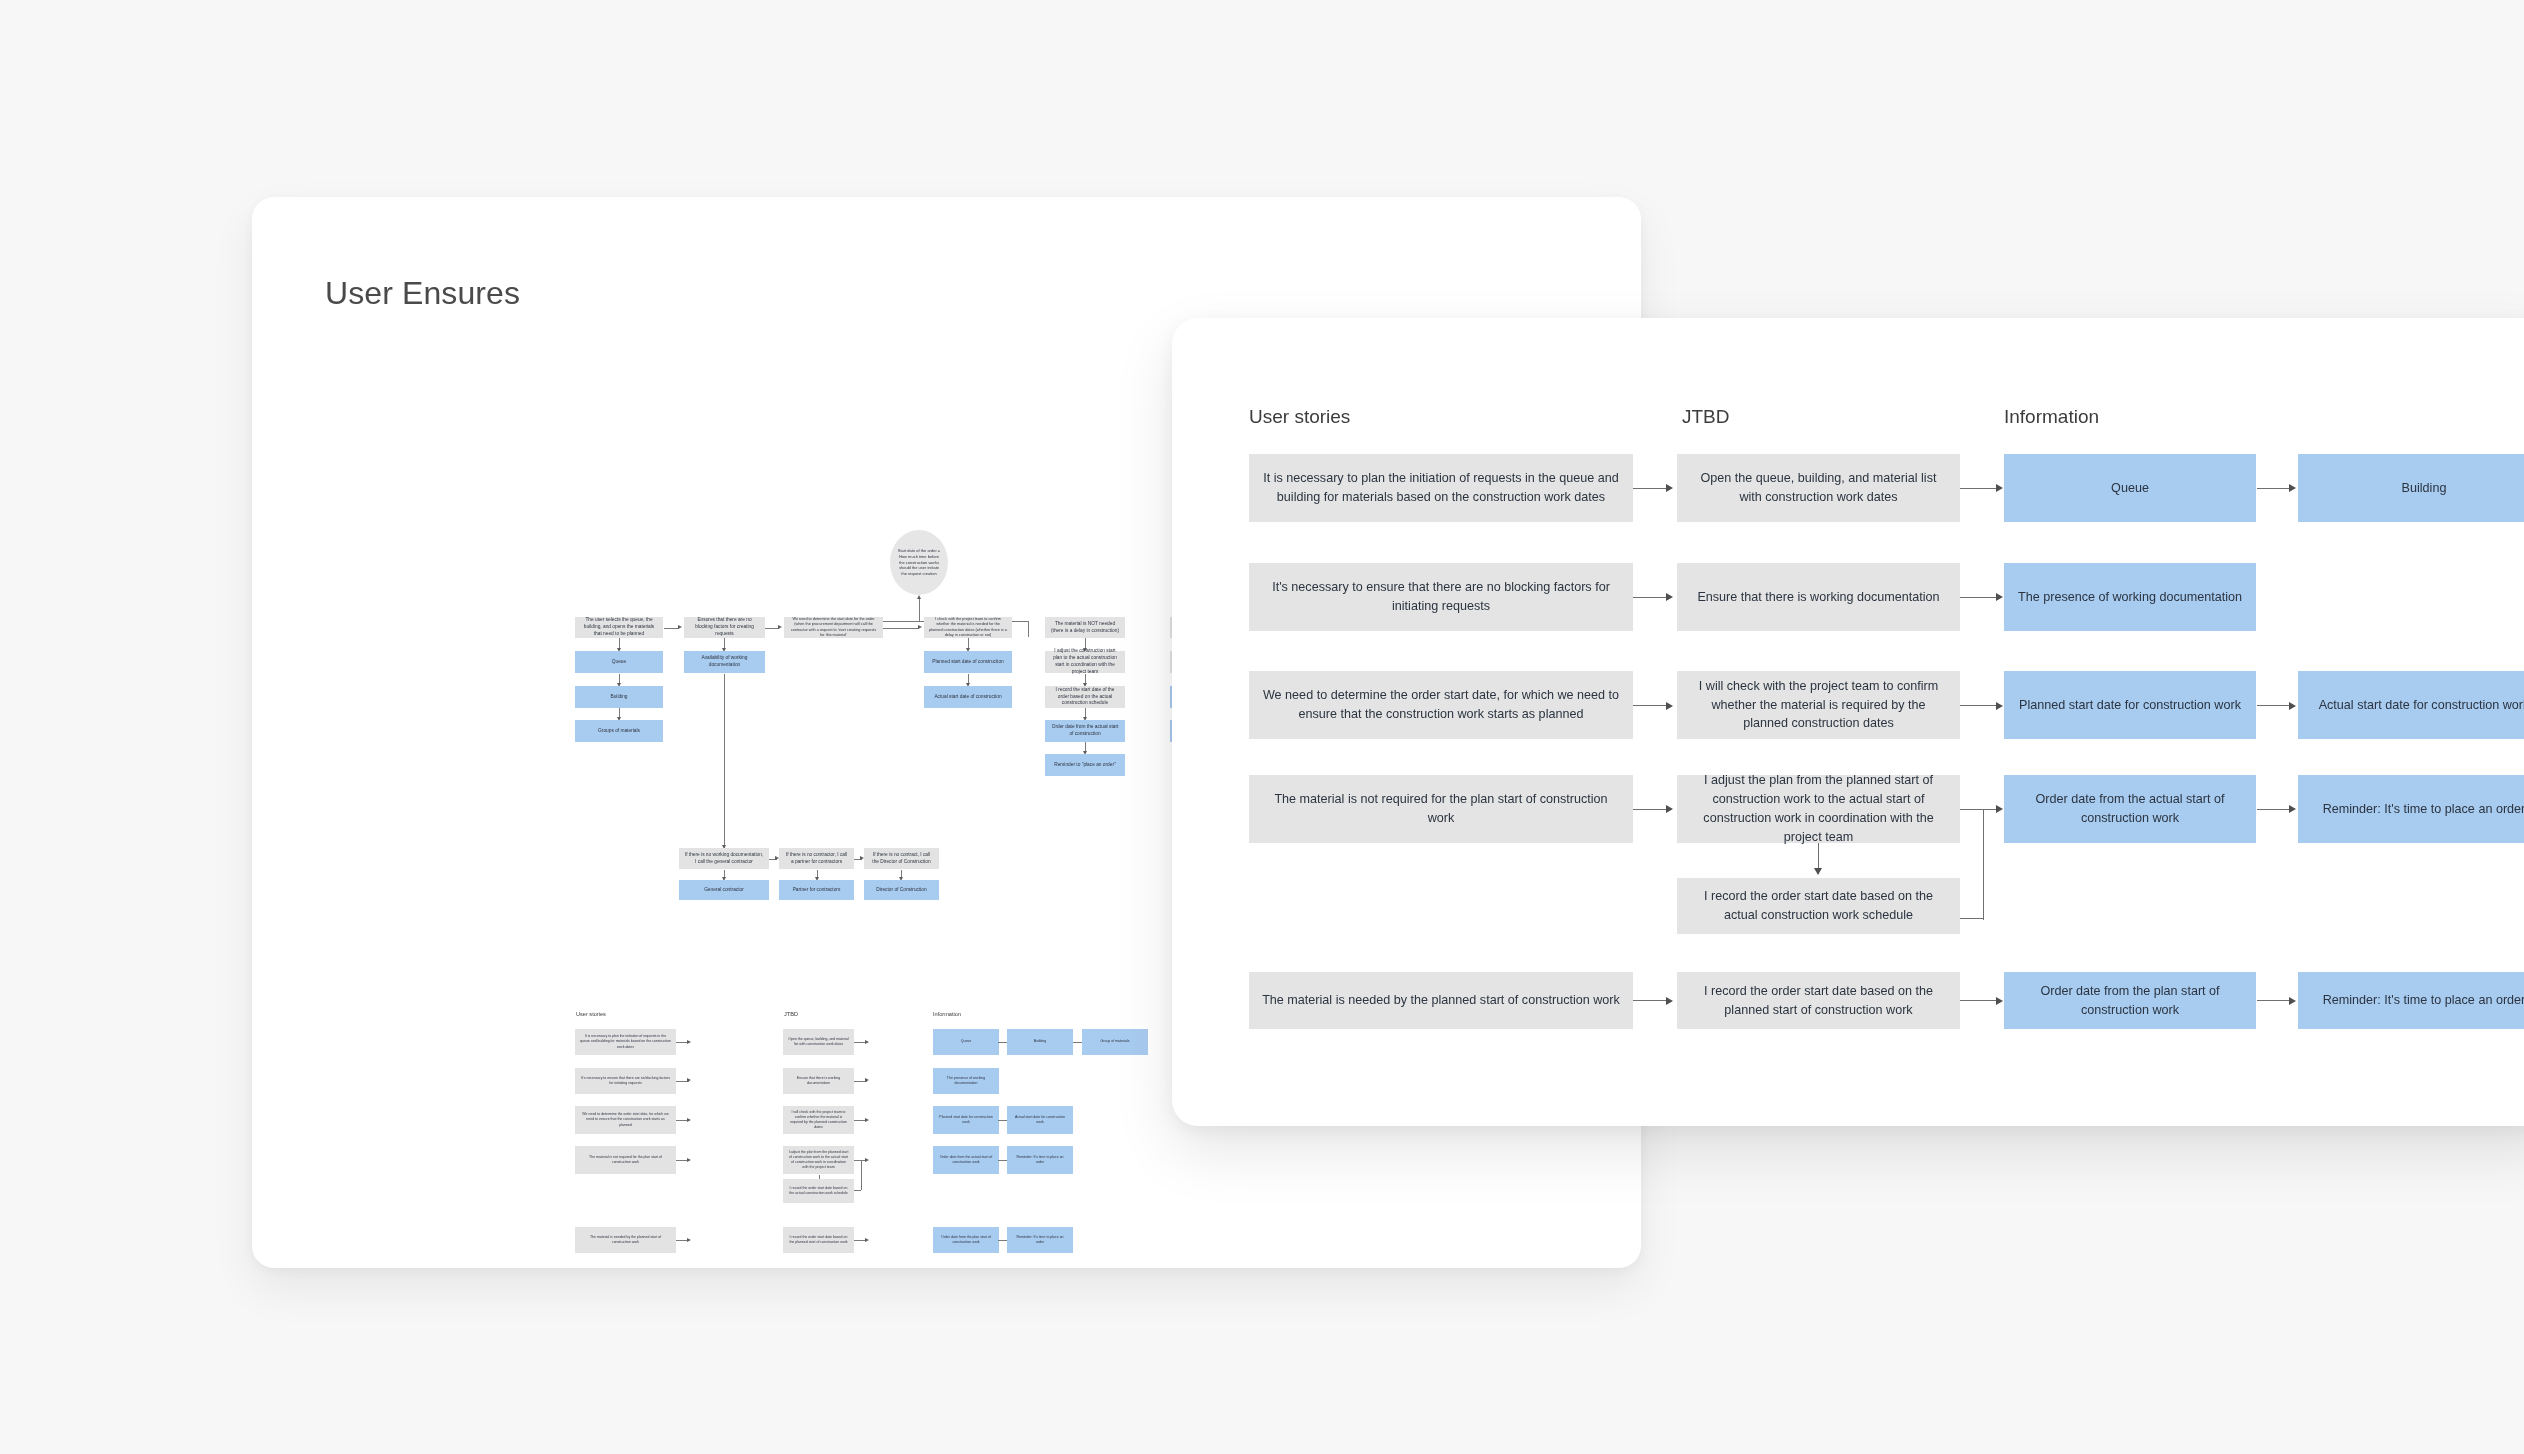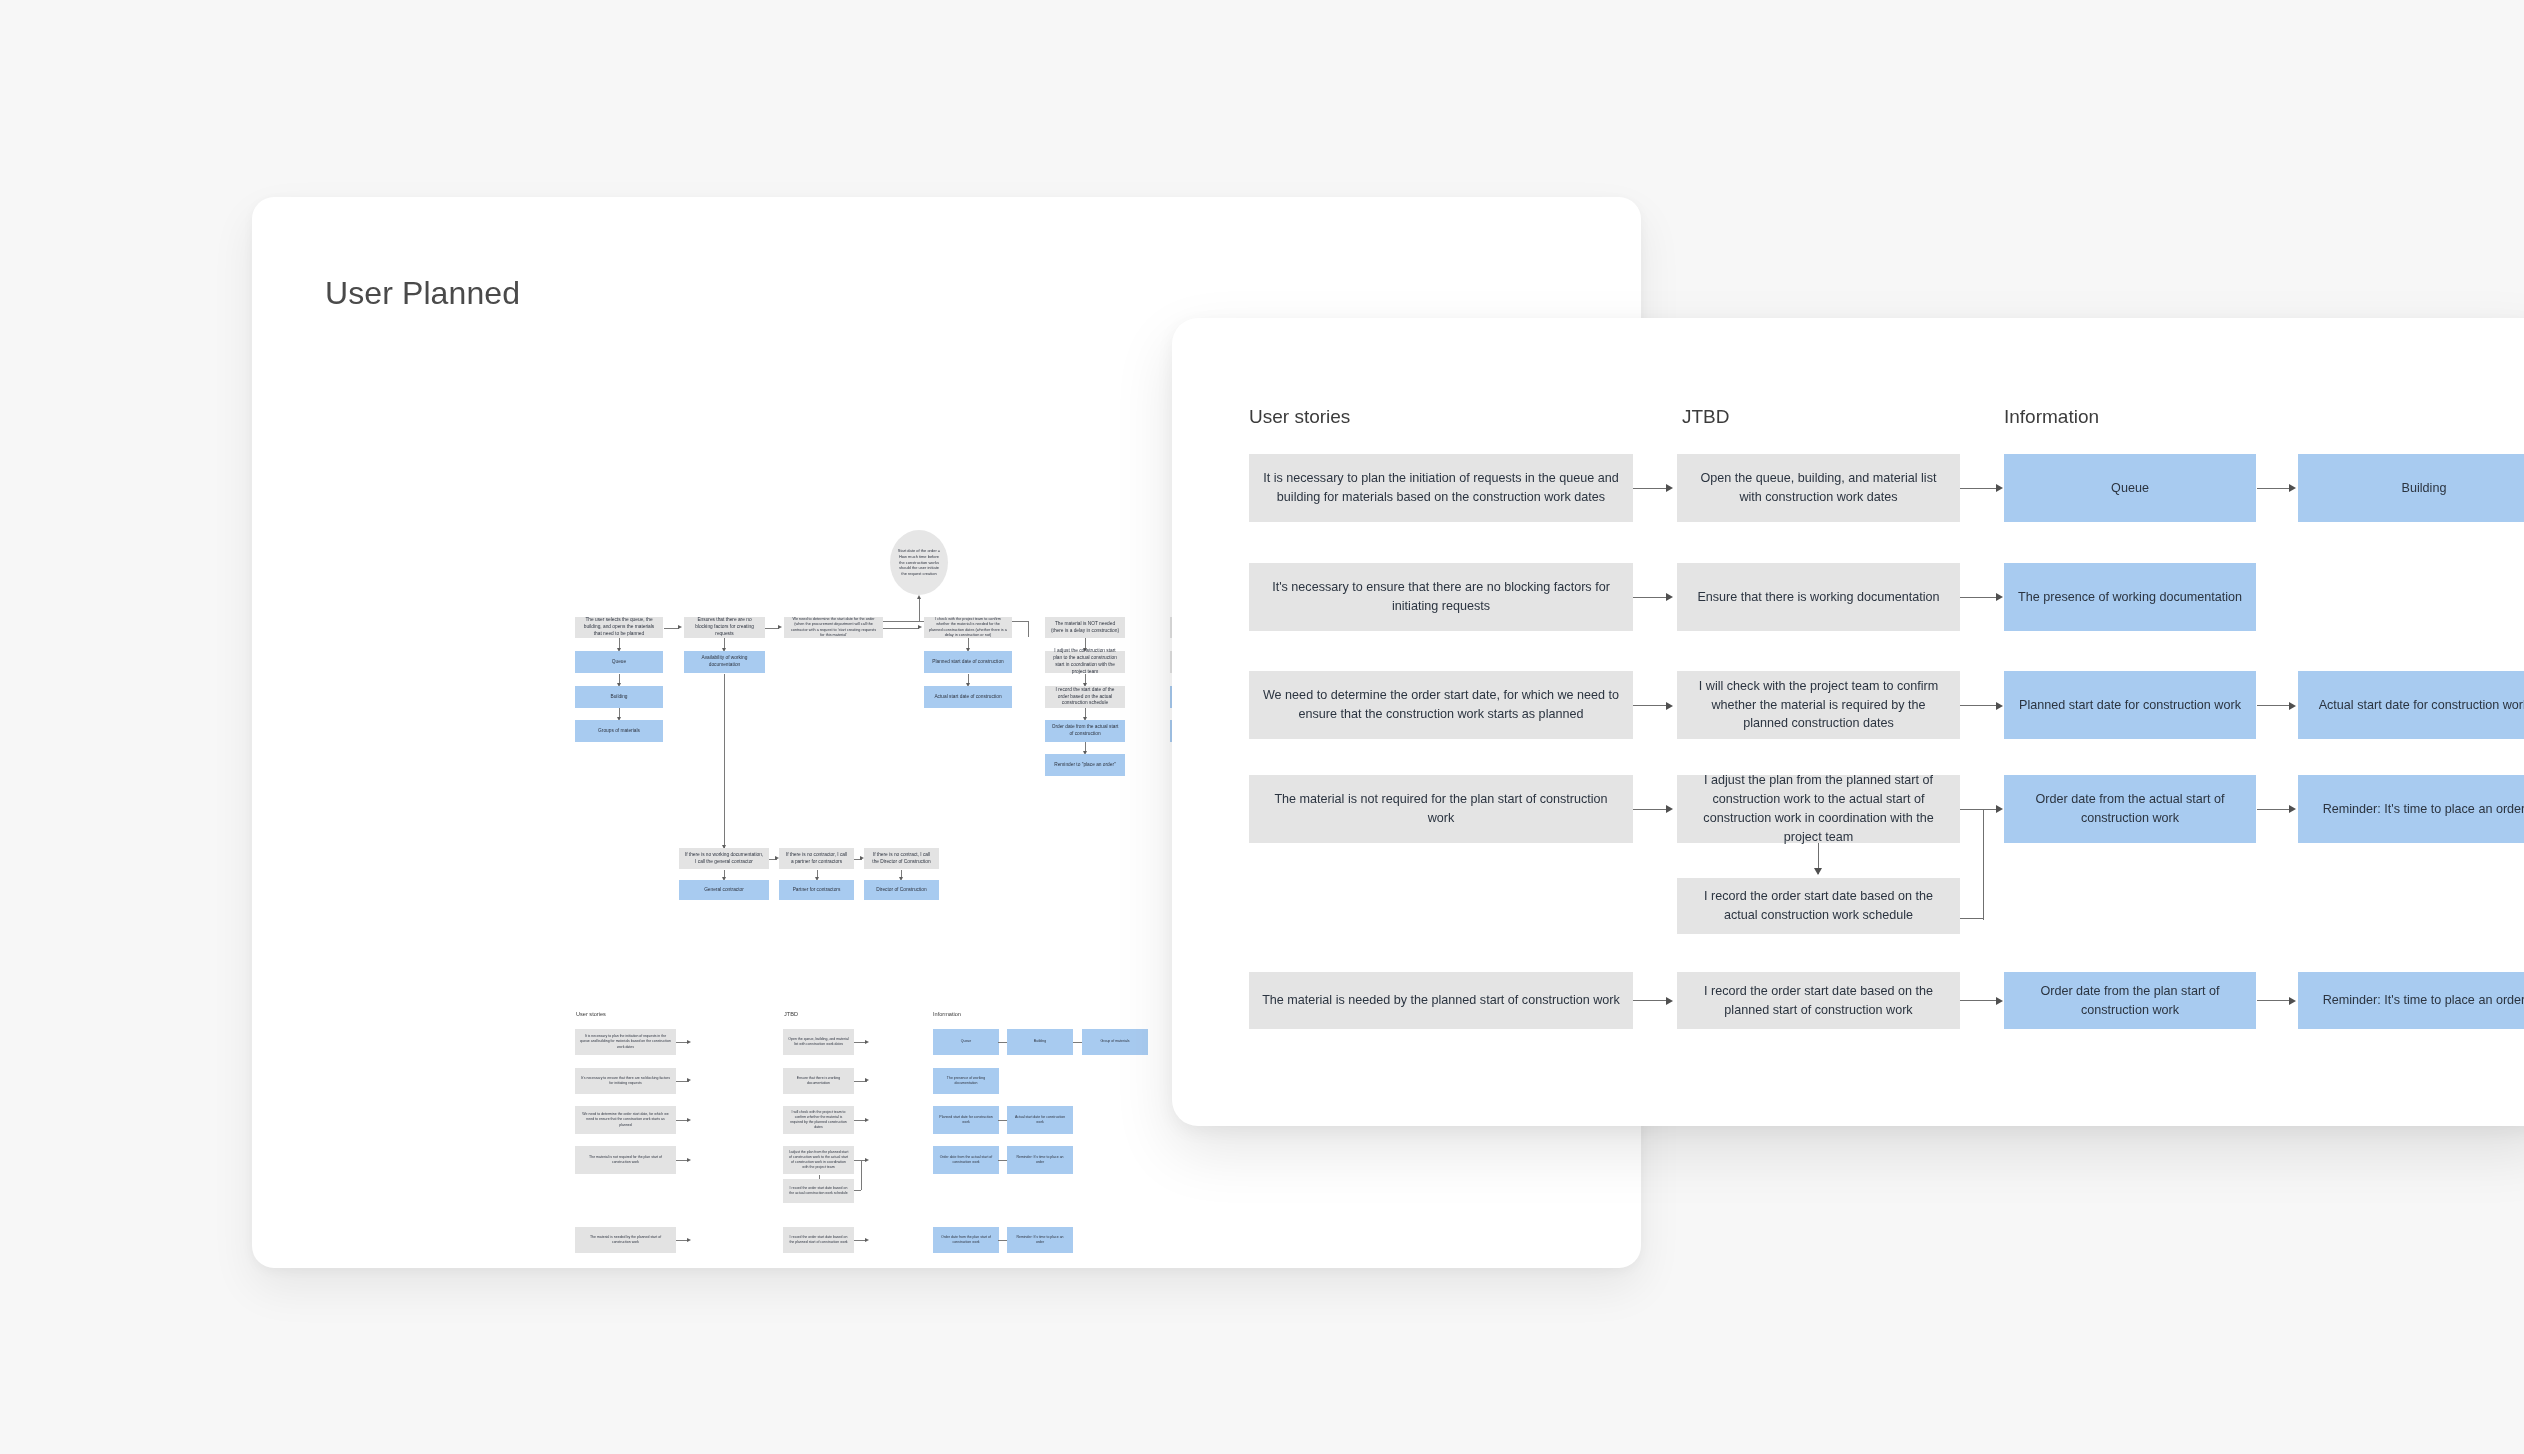--- a/index.html
+++ b/index.html
@@ -148,21 +148,21 @@
     border-top: 7px solid #4f4f4f;
   }
 </style>
 </head>
 <body>
 
 <div id="page">
 
   <div id="back-card">
 
-    <div id="back-title">User Planned</div>
+    <div id="back-title">User Ensures</div>
 
     <div class="mini-canvas" style="left:0px; top:0px; width:1389px; height:581px; font-size:4.8px;">
 
       <div class="node oval" style="left:638px; top:333px; width:58px; height:65px; font-size:4px; padding:7px 6px;">Start date of the order = How much time before the construction works should the user initiate the request creation</div>
 
       <div class="ln v" style="left:667px; top:402px; height:22px;"></div>
       <div class="au" style="left:665px; top:398px;"></div>
       <div class="ln h" style="left:559px; top:424px; width:218px;"></div>
       <div class="ln v" style="left:559px; top:424px; height:16px;"></div>
       <div class="ln v" style="left:776px; top:424px; height:16px;"></div>

